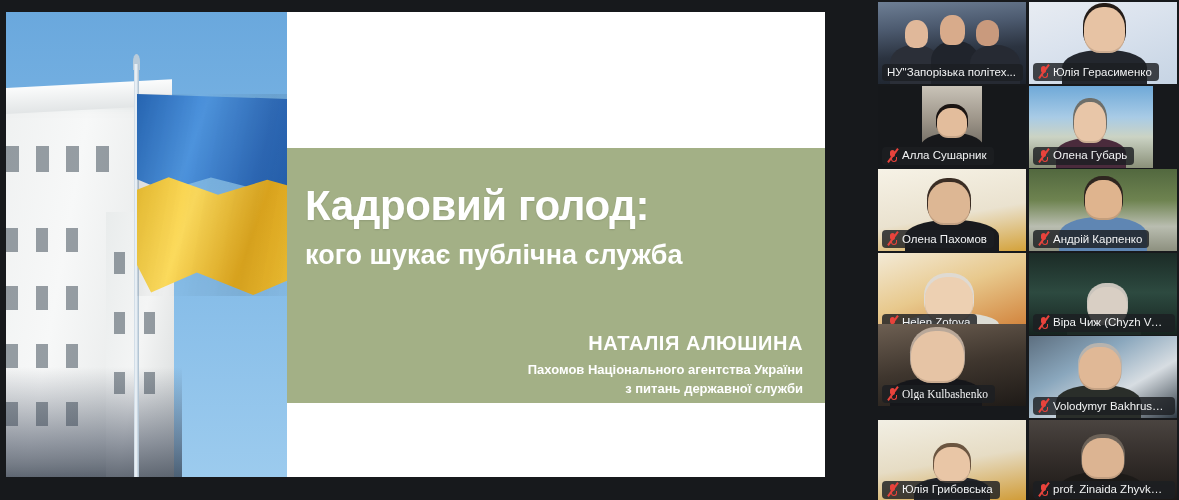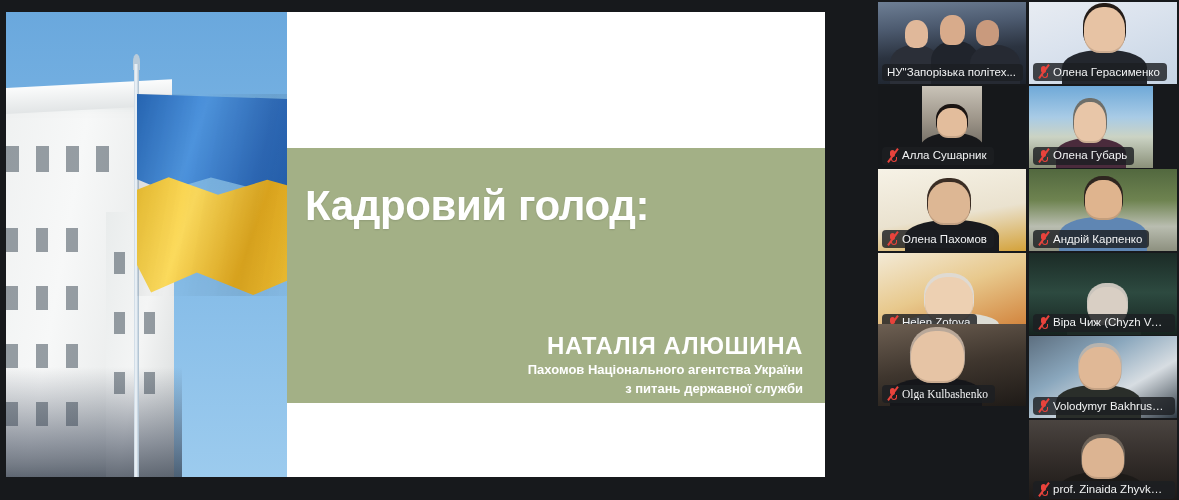--- a/index.html
+++ b/index.html
@@ -85,21 +85,21 @@
     position:absolute; left:18px; top:34px;
     color:#ffffff; font-size:42px; font-weight:bold; letter-spacing:-.4px;
     text-shadow:0 1px 2px rgba(0,0,0,.12);
   }
   #title-sub{
     position:absolute; left:18px; top:92px;
     color:#ffffff; font-size:27px; font-weight:bold;
   }
   #speaker-name{
     position:absolute; right:22px; top:184px;
-    color:#ffffff; font-size:24px; font-weight:bold; letter-spacing:.6px;
+    color:#ffffff; font-size:20px; font-weight:bold; letter-spacing:.6px;
   }
   #speaker-role1{
     position:absolute; right:22px; top:214px;
     color:#ffffff; font-size:13px; font-weight:bold;
   }
   #speaker-role2{
     position:absolute; right:22px; top:233px;
     color:#ffffff; font-size:13px; font-weight:bold;
   }
 
@@ -205,20 +205,21 @@
 
       <div class="flag">
         <div class="flag-blue"></div>
         <div class="flag-yel"></div>
         <div class="flag-shade"></div>
       </div>
     </div>
 
     <div id="green-band">
       <div id="title-main">Кадровий голод:</div>
+      <div id="title-sub">кого шукає публічна служба</div>
       <div id="speaker-name">НАТАЛІЯ АЛЮШИНА</div>
       <div id="speaker-role1">Пахомов Національного агентства України</div>
       <div id="speaker-role2">з питань державної служби</div>
     </div>
 
   </div>
 </div>
 
 <div id="participants">
     <div class="tile active" style="left: 22px; top: 2px; width: 148px; height: 82px;">
@@ -234,21 +235,21 @@
       </div>
     </div>
     <div class="tile" style="left: 173px; top: 2px; width: 148px; height: 82px;">
       <div class="tile-bg bg-map"></div>
       <div class="torso" style="left: 22%; top: 58%; width: 58%; height: 46%; background: rgb(35, 39, 46);"></div>
       <div class="person" style="left: 37%; top: 6%; width: 28%; height: 56%; background: rgb(231, 195, 164); box-shadow: rgba(0, 0, 0, 0.12) 0px -2px 0px inset, rgb(36, 28, 24) 0px -3px 0px 1px;"></div>
       <div class="name-chip">
         <span class="mic-off">
           <span class="mic-slash"></span>
         </span>
-        <span class="chip-text">Олена Герасименко</span>
+        <span class="chip-text">Юлія Герасименко</span>
       </div>
     </div>
     <div class="tile" style="left: 22px; top: 85.5px; width: 148px; height: 82px;">
       <div class="tile-bg bg-room"></div>
       <div class="letterbox" style="top: 0px; bottom: 0px; width: 30%; left: 0px;"></div>
       <div class="letterbox" style="top: 0px; bottom: 0px; width: 30%; right: 0px;"></div>
       <div class="torso" style="left: 28%; top: 58%; width: 44%; height: 44%; background: rgb(23, 24, 27);"></div>
       <div class="person" style="left: 40%; top: 28%; width: 20%; height: 36%; background: rgb(227, 189, 156); box-shadow: rgba(0, 0, 0, 0.12) 0px -2px 0px inset, rgb(26, 20, 18) 0px -3px 0px 1px;"></div>
       <div class="name-chip">
         <span class="mic-off">
@@ -327,20 +328,31 @@
       <div class="tile-bg bg-flagroom"></div>
       <div class="torso" style="left: 18%; top: 60%; width: 58%; height: 44%; background: rgb(42, 46, 42);"></div>
       <div class="person" style="left: 34%; top: 14%; width: 28%; height: 52%; background: rgb(224, 184, 150); box-shadow: rgba(0, 0, 0, 0.12) 0px -2px 0px inset, rgb(183, 179, 174) 0px -3px 0px 1px;"></div>
       <div class="name-chip">
         <span class="mic-off">
           <span class="mic-slash"></span>
         </span>
         <span class="chip-text">Volodymyr Bakhrushyn</span>
       </div>
     </div>
+    <div class="tile" style="left: 22px; top: 419.5px; width: 148px; height: 82px;">
+      <div class="tile-bg bg-poster"></div>
+      <div class="torso" style="left: 24%; top: 70%; width: 52%; height: 34%; background: rgb(34, 36, 42);"></div>
+      <div class="person" style="left: 38%; top: 34%; width: 24%; height: 44%; background: rgb(233, 198, 166); box-shadow: rgba(0, 0, 0, 0.12) 0px -2px 0px inset, rgb(107, 85, 64) 0px -3px 0px 1px;"></div>
+      <div class="name-chip">
+        <span class="mic-off">
+          <span class="mic-slash"></span>
+        </span>
+        <span class="chip-text">Юлія Грибовська</span>
+      </div>
+    </div>
     <div class="tile" style="left: 173px; top: 419.5px; width: 148px; height: 82px;">
       <div class="tile-bg bg-wall"></div>
       <div class="torso" style="left: 20%; top: 64%; width: 58%; height: 42%; background: rgb(28, 26, 24);"></div>
       <div class="person" style="left: 36%; top: 22%; width: 28%; height: 50%; background: rgb(220, 180, 146); box-shadow: rgba(0, 0, 0, 0.12) 0px -2px 0px inset, rgb(108, 98, 88) 0px -3px 0px 1px;"></div>
       <div class="name-chip">
         <span class="mic-off">
           <span class="mic-slash"></span>
         </span>
         <span class="chip-text">prof. Zinaida Zhyvko, ...</span>
       </div>

